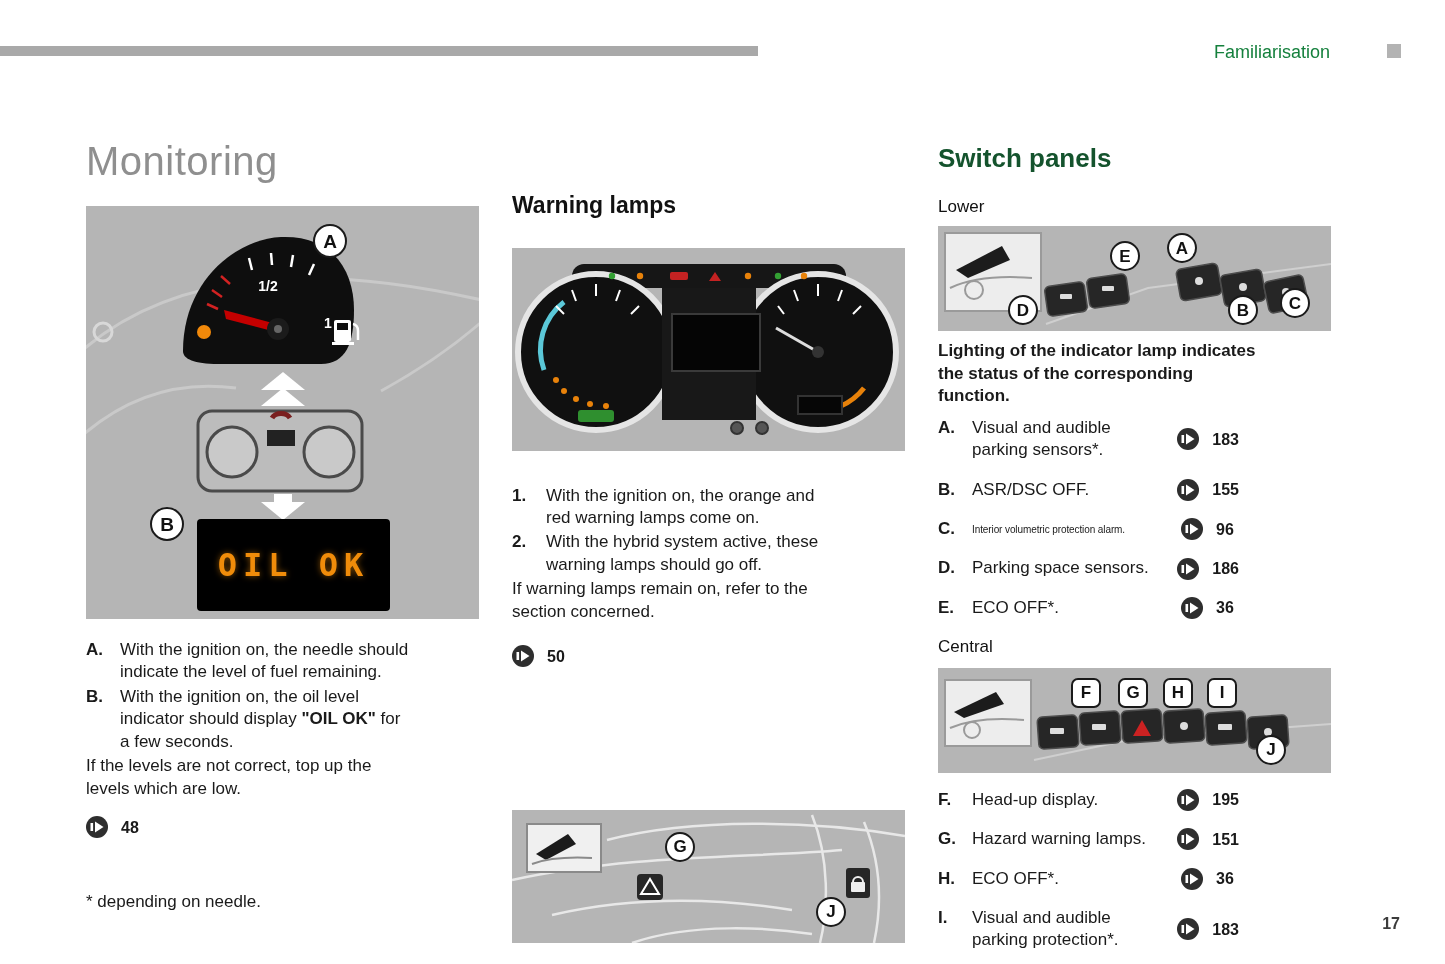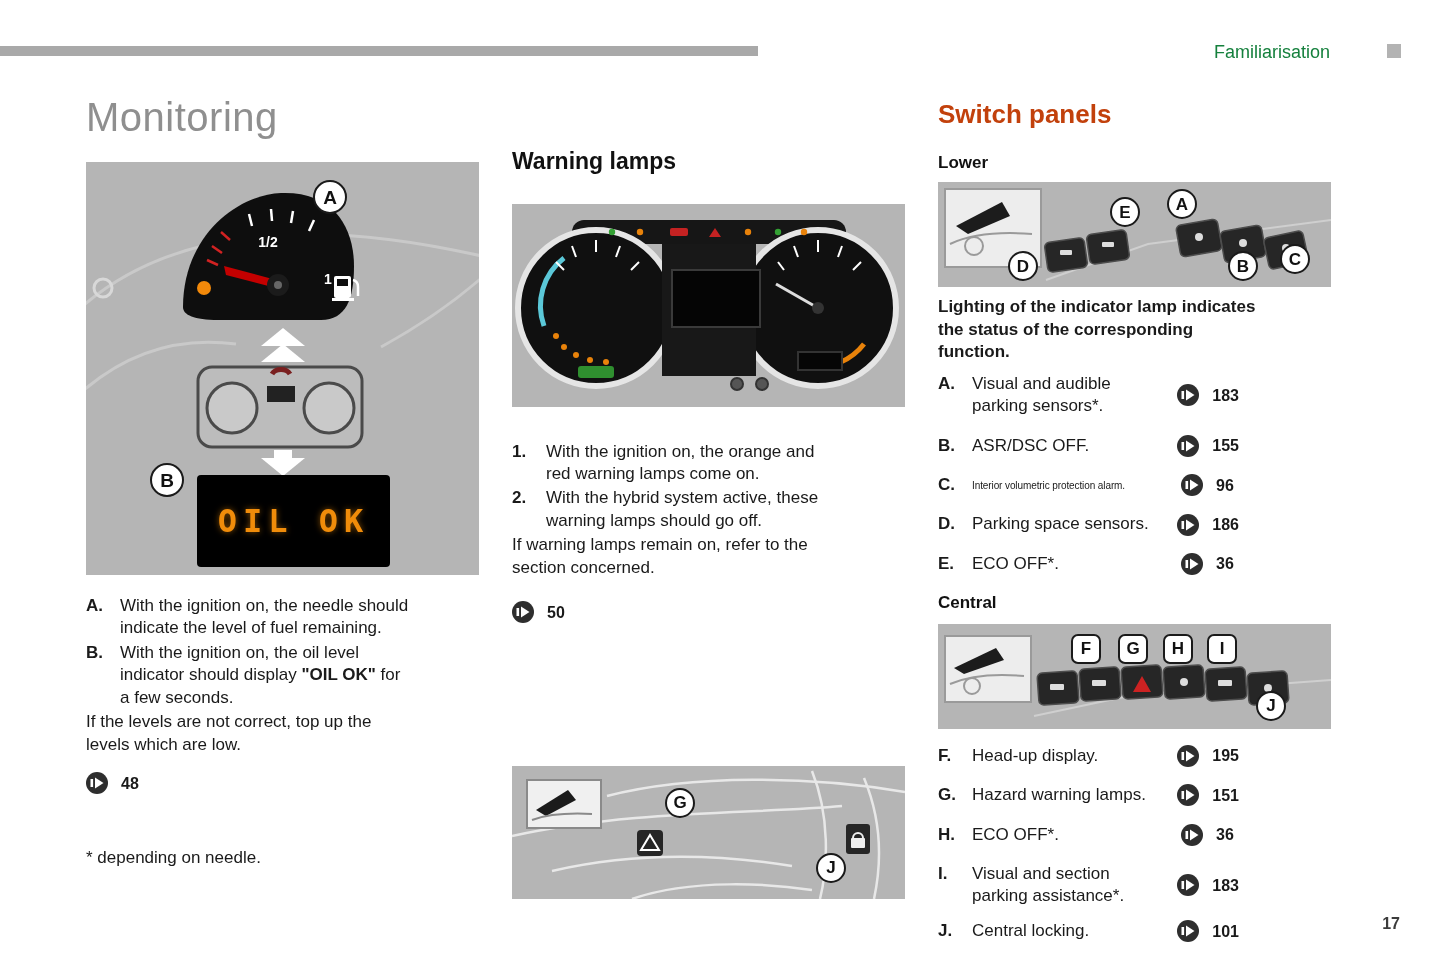--- a/index.html
+++ b/index.html
@@ -6,30 +6,30 @@
   .page {
     position:relative; width:1445px; height:964px; background:#ffffff;
     font-family:"Liberation Sans", sans-serif; color:#1a1a1a; overflow:hidden;
     font-size:17px; line-height:1.32;
   }
   .topbar { position:absolute; left:0; top:46px; width:758px; height:10px; background:#a9a9a9; }
   .hdr-right { position:absolute; top:41px; right:115px; font-size:18px; color:#15803d; }
   .hdr-square { position:absolute; top:44px; right:44px; width:14px; height:14px; background:#b3b3b3; }
   .pageno { position:absolute; right:45px; bottom:30px; font-weight:bold; font-size:16px; color:#3c3c3c; }
 
-  .col { position:absolute; width:325px; }
+  .col { position:absolute; width:325px;margin-top:44px; }
   .col-left { left:86px; top:96px; }
   .col-mid  { left:512px; top:148px; }
   .col-right{ left:938px; top:100px; }
 
   h1.mono { margin:0; font-size:40px; line-height:1.05; font-weight:400; color:#8f8f8f; letter-spacing:0.5px; }
   h2.sec { margin:14px 0 0 0; font-size:23px; line-height:1.2; font-weight:700; color:#111; }
   h2.sec.mid { margin-top:0; }
-  h2.panels { margin:0; font-size:26px; line-height:1.15; font-weight:700; color:#c2410c; }
-  h3.sub { margin:22px 0 0 0; font-size:17px; font-weight:700; color:#111; }
+  h2.panels { margin:0; font-size:26px; line-height:1.15; font-weight:700; color:#14532d; }
+  h3.sub { margin:22px 0 0 0; font-size:17px; font-weight:400; color:#111; }
 
   .figure { position:relative; background:#b5b5b5; margin-top:24px; }
   .figure svg { position:absolute; left:0; top:0; }
   .fig-ip { width:393px; height:413px; }
   .fig-wl { width:393px; height:203px; margin-top:28px; }
   .fig-db { width:393px; height:133px; margin-top:136px; }
   .fig-sp { width:393px; height:105px; margin-top:8px; }
 
   .fig-label {
     position:absolute; width:34px; height:34px; border-radius:50%;
@@ -421,21 +421,21 @@
           <svg width="22" height="22" viewBox="0 0 22 22">
               <circle cx="11" cy="11" r="11" fill="#2e2e2e"></circle>
               <rect x="4.5" y="7" width="2.6" height="8" fill="#fff"></rect>
               <path d="M9 5.5 L17.5 11 L9 16.5 Z" fill="#fff"></path>
             </svg>
           <span>36</span>
         </span>
       </div>
       <div class="sp-row" style="margin-bottom:12px;">
         <span class="lbl">I.</span>
-        <span class="txt">Visual and section parking assistance*.</span>
+        <span class="txt">Visual and audible parking protection*.</span>
         <span class="refchip">
           <svg width="22" height="22" viewBox="0 0 22 22">
               <circle cx="11" cy="11" r="11" fill="#2e2e2e"></circle>
               <rect x="4.5" y="7" width="2.6" height="8" fill="#fff"></rect>
               <path d="M9 5.5 L17.5 11 L9 16.5 Z" fill="#fff"></path>
             </svg>
           <span>183</span>
         </span>
       </div>
       <div class="sp-row">

